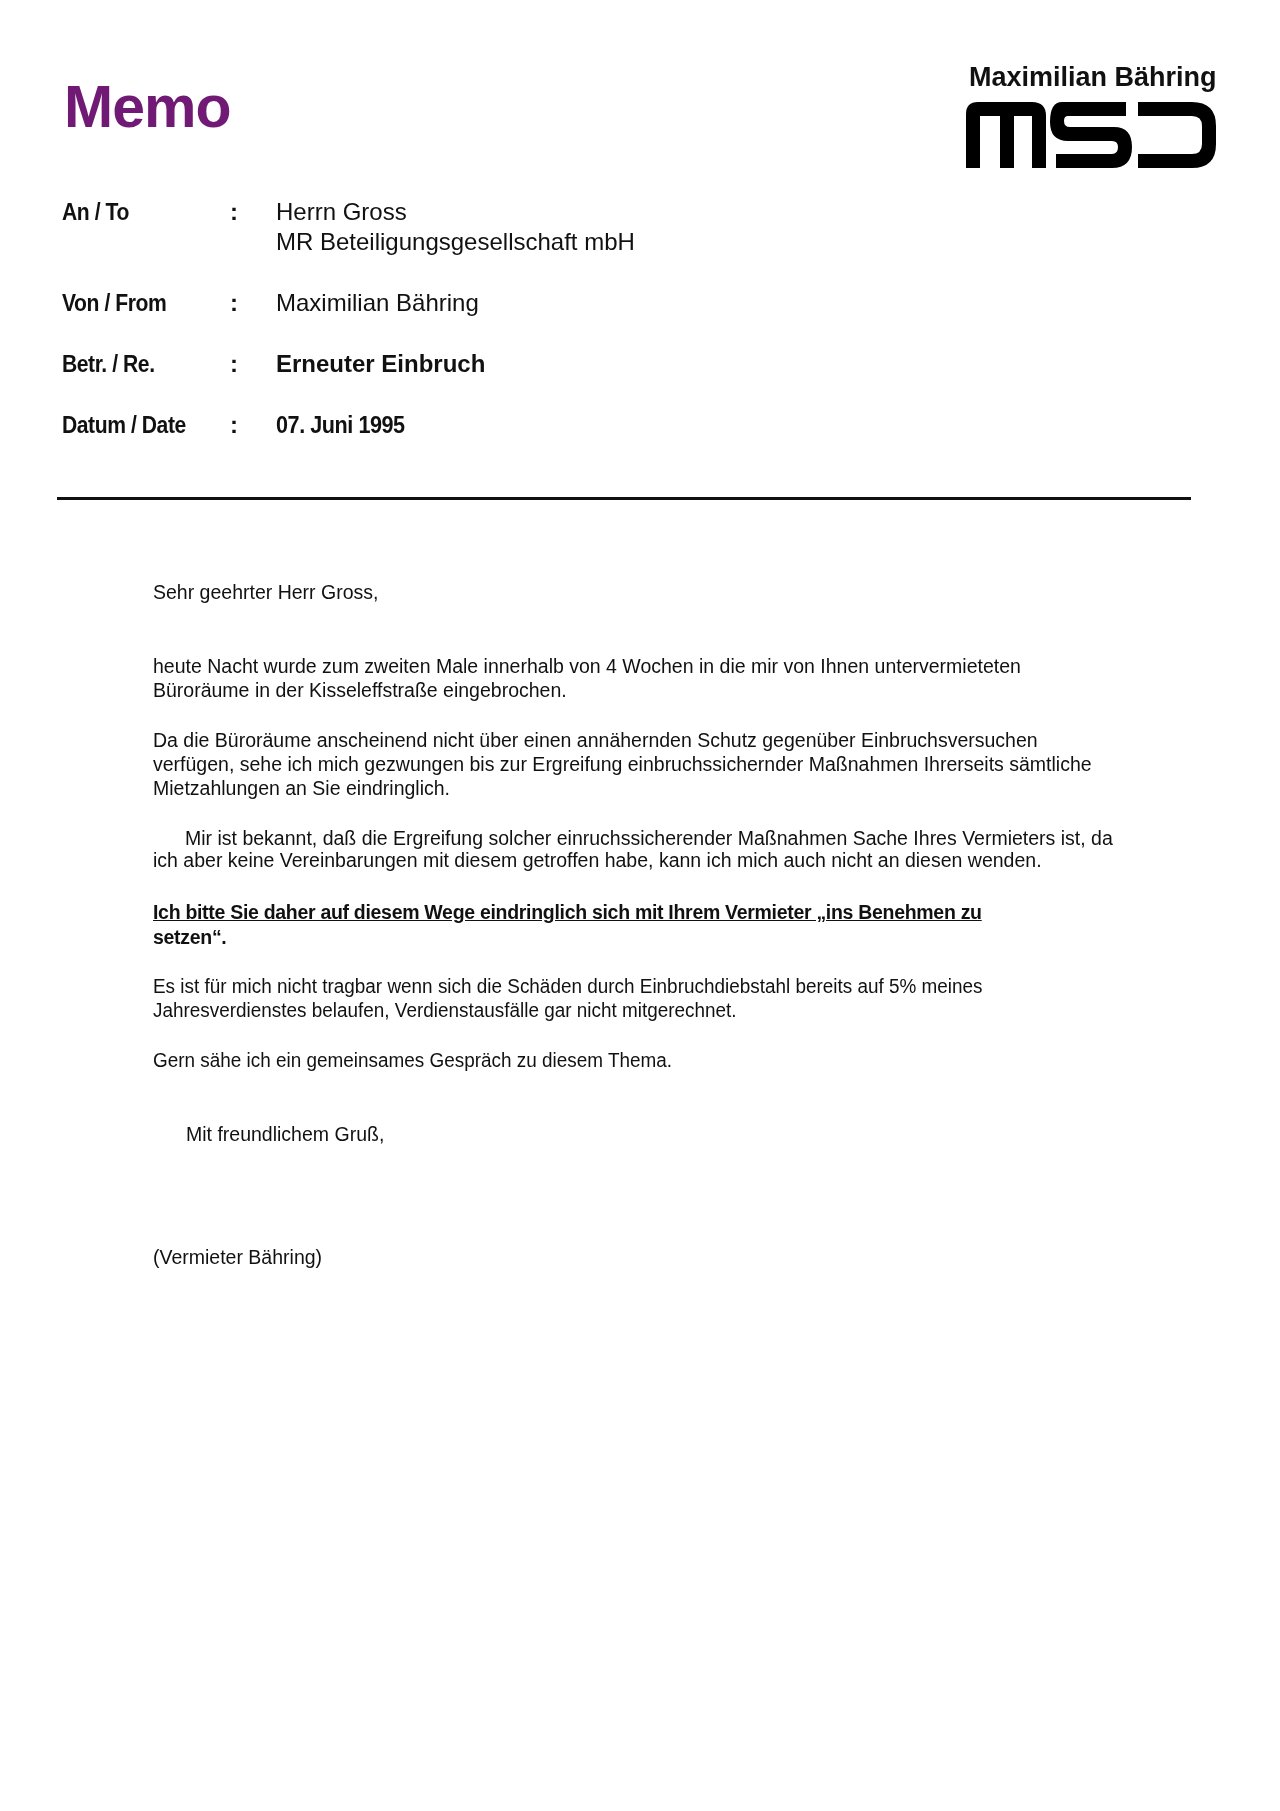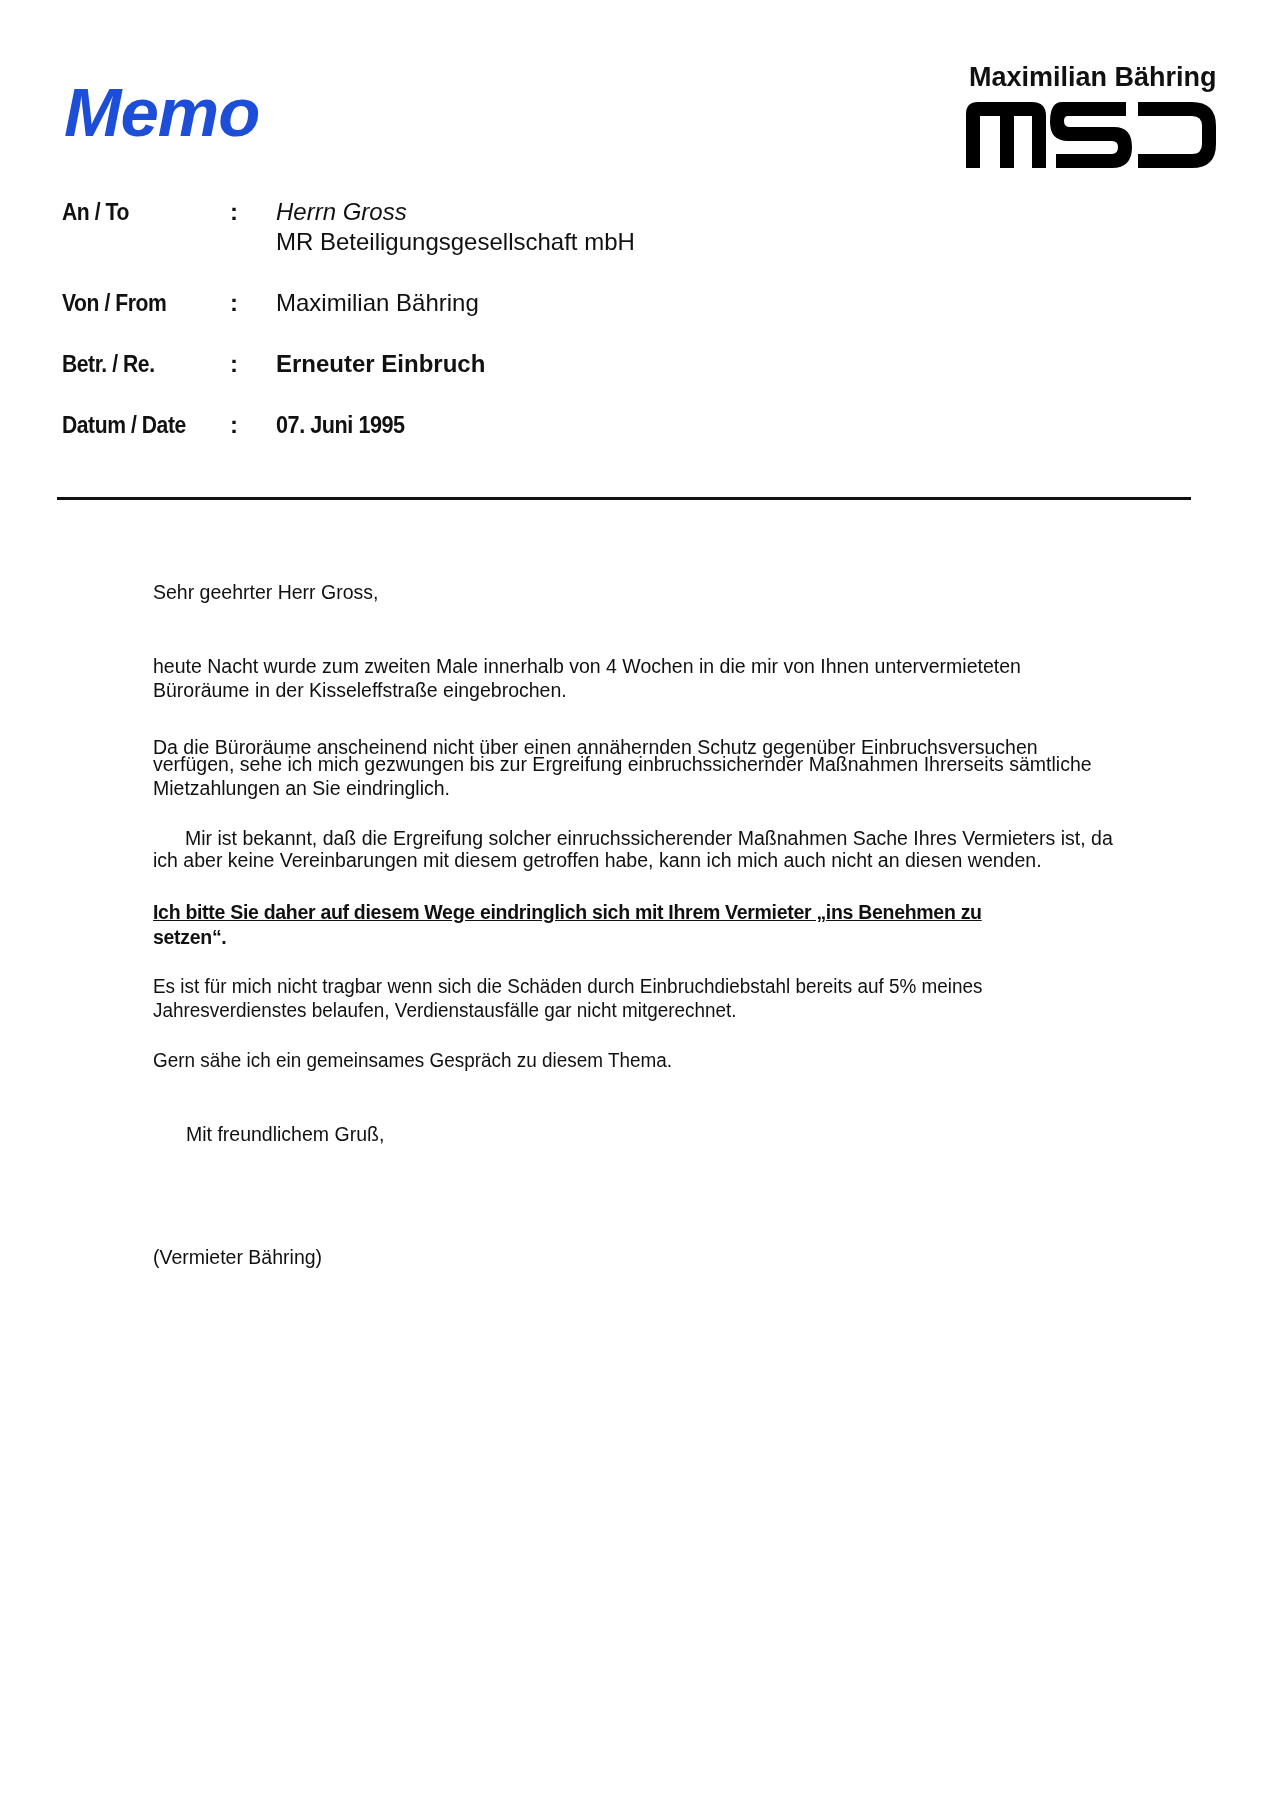--- a/index.html
+++ b/index.html
@@ -1,20 +1,20 @@
 <!DOCTYPE html>
 <html><head>
 <meta charset="utf-8">
 <style>
   html, body { margin: 0; padding: 0; background: #ffffff; }
   body { width: 1280px; height: 1811px; position: relative; overflow: hidden; color: #111111;
          font-family: "Liberation Sans", sans-serif; }
   .abs { position: absolute; white-space: nowrap; }
-  .memo-title { left: 64px; top: 78px; font-size: 69px; font-weight: bold; font-style: italic;
-                letter-spacing: -1px; line-height: 1; color: #1d4ed8; }
+  .memo-title { left: 64px; top: 78px; font-size: 59px; font-weight: bold; 
+                letter-spacing: -1px; line-height: 1; color: #701a75; }
   .brand-name { left: 969px; top: 64px; font-size: 27px; font-weight: bold; line-height: 1; color: #111; }
   .logo { left: 966px; top: 100px; width: 250px; height: 68px; }
   .hdr-label { left: 62px; font-size: 24px; font-weight: bold; line-height: 1; letter-spacing: -0.5px;
                transform: scaleX(0.88); transform-origin: left center; color: #111; }
   .hdr-colon { left: 230px; font-size: 24px; font-weight: bold; line-height: 1; color: #111; }
   .hdr-value { left: 276px; font-size: 24px; line-height: 1; color: #111; }
   .hdr-value.bold { font-weight: bold; letter-spacing: -0.5px; transform: scaleX(0.9); transform-origin: left center; }
   .rule { left: 57px; top: 497px; width: 1134px; height: 3px; background: #111; }
   .body-text { left: 153px; font-size: 19.5px; line-height: 24px; color: #111; }
   .body-text.bold { font-weight: bold; letter-spacing: -0.3px; }
@@ -33,21 +33,21 @@
 
     <path d="M0 68 V14 Q0 2 12 2 H66 Q80 2 80 16 V68 H66 V16 H48 V68 H34 V16 H14 V68 Z" fill="#000"></path>
 
     <path d="M96 2 H160 V16 H102 Q98 16 98 21 Q98 27 104 27 H148 Q166 27 166 47 Q166 68 146 68 H90 V54 H146 Q152 54 152 47 Q152 41 146 41 H102 Q84 41 84 22 Q84 2 96 2 Z" fill="#000"></path>
 
     <path d="M172 2 H226 Q250 2 250 26 V44 Q250 68 226 68 H172 V54 H226 Q236 54 236 44 V26 Q236 16 226 16 H172 Z" fill="#000"></path>
   </svg>
 
   <div class="abs hdr-label" style="top:200px;">An / To</div>
   <div class="abs hdr-colon" style="top:200px;">:</div>
-  <div class="abs hdr-value" style="top:200px;font-style:italic;">Herrn Gross</div>
+  <div class="abs hdr-value" style="top:200px;">Herrn Gross</div>
   <div class="abs hdr-value" style="top:230px;">MR Beteiligungsgesellschaft mbH</div>
 
   <div class="abs hdr-label" style="top:291px;">Von / From</div>
   <div class="abs hdr-colon" style="top:291px;">:</div>
   <div class="abs hdr-value" style="top:291px;">Maximilian Bähring</div>
 
   <div class="abs hdr-label" style="top:352px;">Betr. / Re.</div>
   <div class="abs hdr-colon" style="top:352px;">:</div>
   <div class="abs hdr-value" style="top:352px;font-weight:bold;">Erneuter Einbruch</div>
 
@@ -55,21 +55,21 @@
   <div class="abs hdr-colon" style="top:413px;">:</div>
   <div class="abs hdr-value bold" style="top:413px;">07. Juni 1995</div>
 
   <div class="abs rule"></div>
 
   <div class="abs body-text" style="top:580px;">Sehr geehrter Herr Gross,</div>
 
   <div class="abs body-text" style="top:654px;">heute Nacht wurde zum zweiten Male innerhalb von 4 Wochen in die mir von Ihnen untervermieteten</div>
   <div class="abs body-text" style="top:678px;">Büroräume in der Kisseleffstraße eingebrochen.</div>
 
-  <div class="abs body-text" style="top:728px;margin-top:7px;">Da die Büroräume anscheinend nicht über einen annähernden Schutz gegenüber Einbruchsversuchen</div>
+  <div class="abs body-text" style="top:728px;">Da die Büroräume anscheinend nicht über einen annähernden Schutz gegenüber Einbruchsversuchen</div>
   <div class="abs body-text" style="top:752px;">verfügen, sehe ich mich gezwungen bis zur Ergreifung einbruchssichernder Maßnahmen Ihrerseits sämtliche</div>
   <div class="abs body-text" style="top:776px;">Mietzahlungen an Sie eindringlich.</div>
 
   <div class="abs body-text" style="top:826px;margin-left:32px;">Mir ist bekannt, daß die Ergreifung solcher einruchssicherender Maßnahmen Sache Ihres Vermieters ist, da</div>
   <div class="abs body-text" style="top:828px;margin-top:20px;">ich aber keine Vereinbarungen mit diesem getroffen habe, kann ich mich auch nicht an diesen wenden.</div>
 
   <div class="abs body-text bold" style="top:900px;text-decoration:underline;">Ich bitte Sie daher auf diesem Wege eindringlich sich mit Ihrem Vermieter  „ins Benehmen zu</div>
   <div class="abs body-text bold" style="top:925px;">setzen“.</div>
 
   <div class="abs body-text condensed" style="top:974px;">Es ist für mich nicht tragbar wenn sich die Schäden durch Einbruchdiebstahl bereits auf 5%  meines</div>

